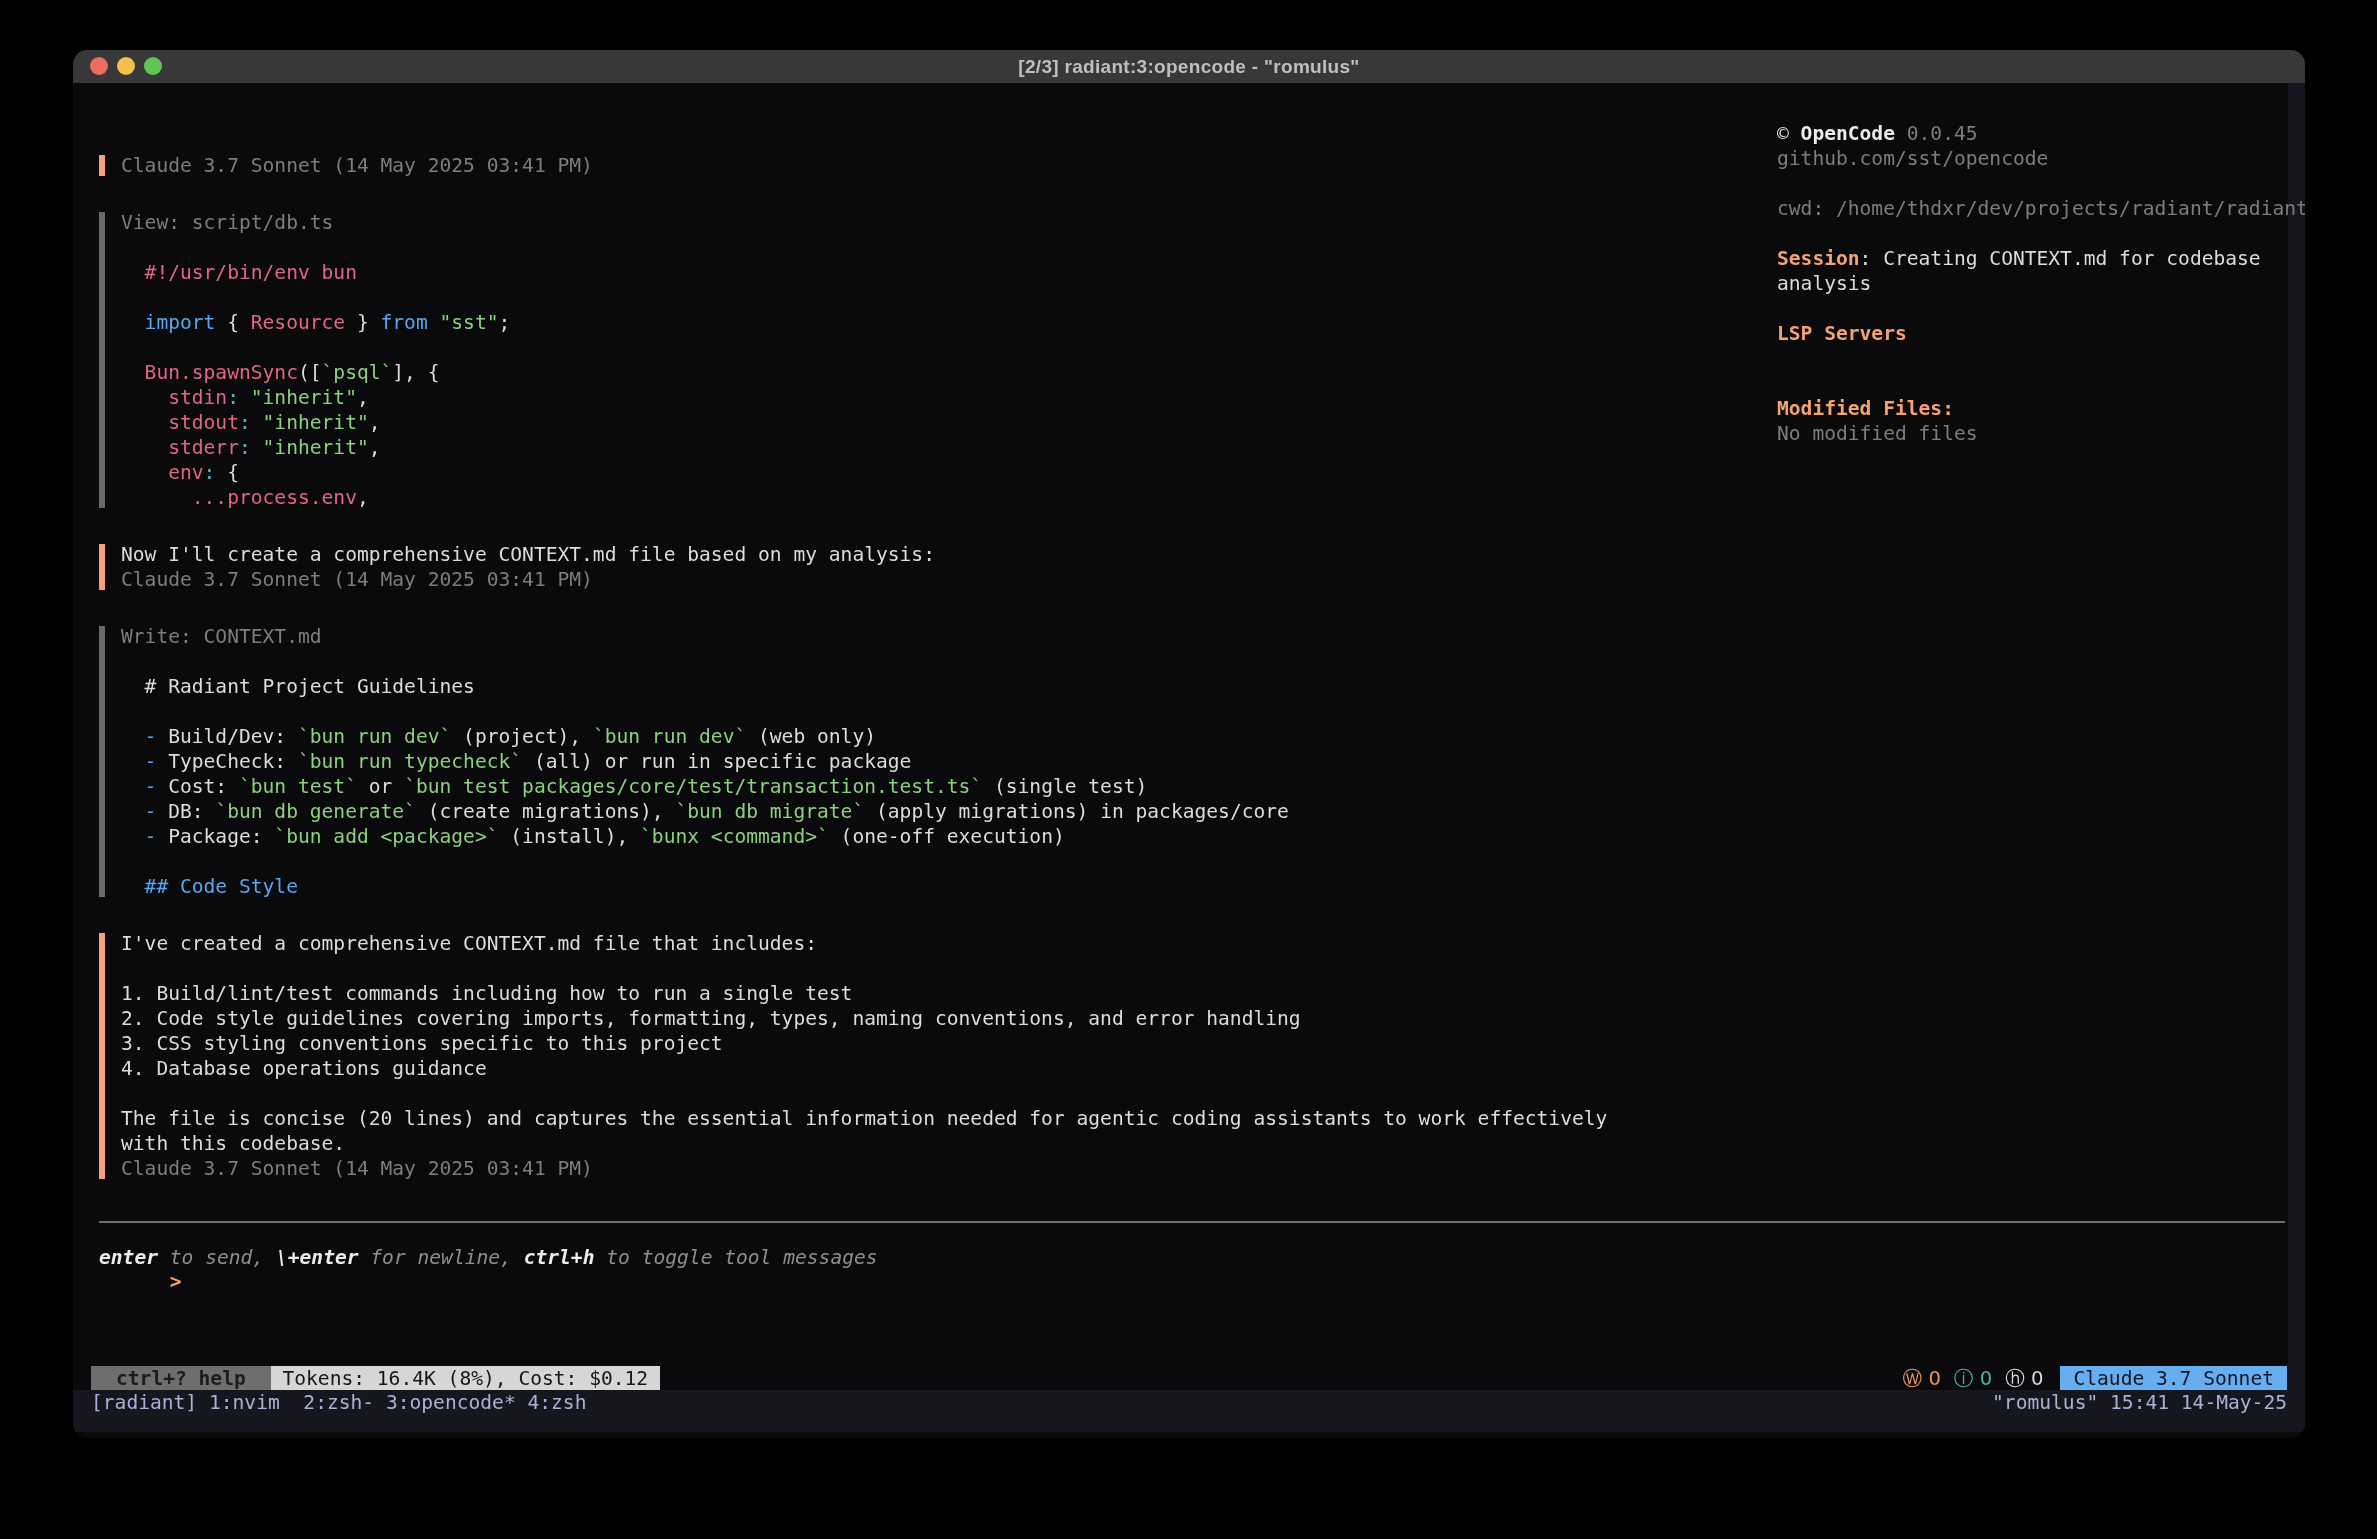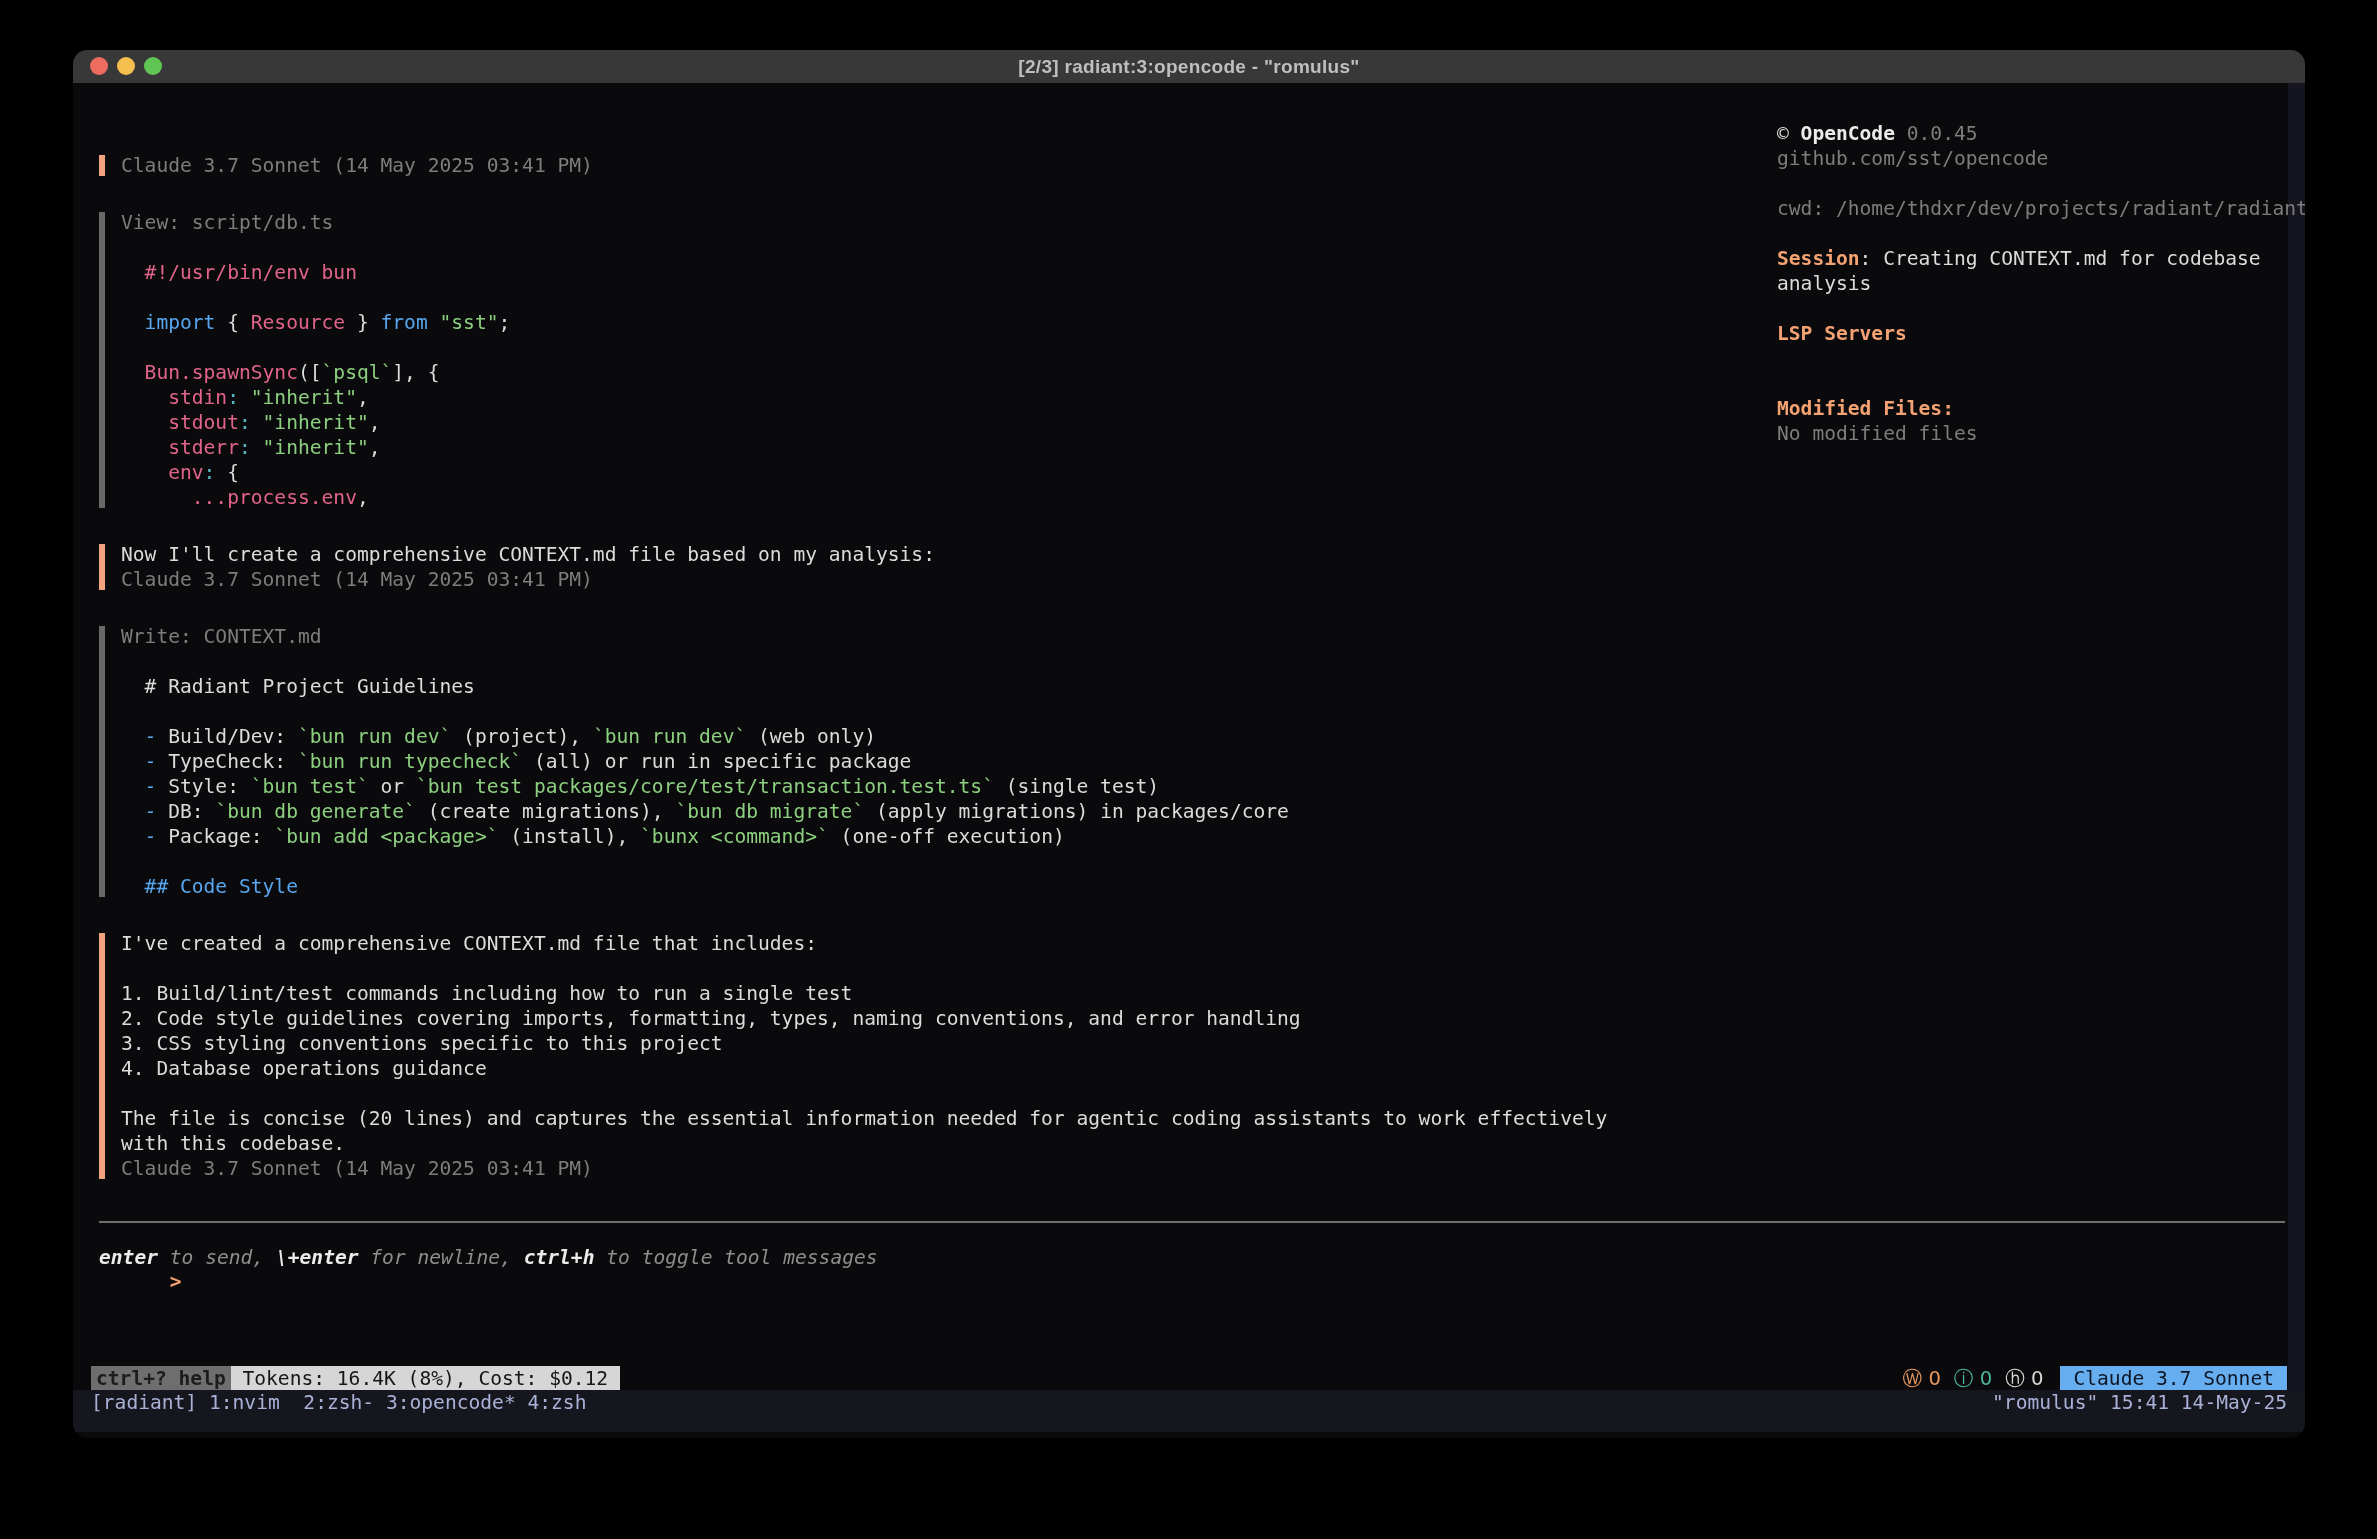--- a/index.html
+++ b/index.html
@@ -47,21 +47,21 @@
   .divider{position:absolute;left:26px;right:19.6px;top:1138px;height:2px;background:#6f6f6f;}
   .promptline{position:absolute;left:26px;top:1161px;height:25px;line-height:25px;
     color:#f5a273;font-weight:bold;white-space:pre;width:1501px;}
   .sidebar{position:absolute;left:1704px;top:0;width:607px;padding-top:38px;}
   .statusbar{
     position:absolute;left:18px;right:18px;top:1283px;height:25px;
     display:flex;align-items:center;justify-content:space-between;
   }
   .sb-left{display:flex;align-items:center;}
   .chip{height:25px;line-height:25px;white-space:pre;}
-  .chip-help{background:#6e6e6e;color:#1c1c1c;font-weight:bold;padding:0 5px;}
+  .chip-help{background:#6e6e6e;color:#1c1c1c;font-weight:bold;padding:0 25px;}
   .chip-tokens{background:#d6d6d6;color:#161616;padding:0 11.7px;}
   .sb-right{display:flex;align-items:center;gap:17px;}
   .diags{display:flex;align-items:center;white-space:pre;}
   .diag{font-family:"DejaVu Sans",sans-serif;margin-right:13px;}
   .diag:last-child{margin-right:0;}
   .d-warn{color:#e8975f;}
   .d-info{color:#4db6a0;}
   .d-hint{color:#d8d8d8;}
   .chip-model{background:#66aef0;color:#0e1524;padding:0 13px;}
   .tmuxbar{
@@ -115,21 +115,21 @@
           <div class="line"><span class="c-dim">Claude 3.7 Sonnet (14 May 2025 03:41 PM)</span></div>
         </div>
         <div class="block">
           <div class="bar gray"></div>
           <div class="line"><span class="c-dim">Write: CONTEXT.md</span></div>
           <div class="line">&nbsp;</div>
           <div class="line"><span class="c-fg">  # Radiant Project Guidelines</span></div>
           <div class="line">&nbsp;</div>
           <div class="line"><span class="c-fg">  </span><span class="c-blue">-</span><span class="c-fg"> Build/Dev: </span><span class="c-green">`bun run dev`</span><span class="c-fg"> (project), </span><span class="c-green">`bun run dev`</span><span class="c-fg"> (web only)</span></div>
           <div class="line"><span class="c-fg">  </span><span class="c-blue">-</span><span class="c-fg"> TypeCheck: </span><span class="c-green">`bun run typecheck`</span><span class="c-fg"> (all) or run in specific package</span></div>
-          <div class="line"><span class="c-fg">  </span><span class="c-blue">-</span><span class="c-fg"> Style: </span><span class="c-green">`bun test`</span><span class="c-fg"> or </span><span class="c-green">`bun test packages/core/test/transaction.test.ts`</span><span class="c-fg"> (single test)</span></div>
+          <div class="line"><span class="c-fg">  </span><span class="c-blue">-</span><span class="c-fg"> Cost: </span><span class="c-green">`bun test`</span><span class="c-fg"> or </span><span class="c-green">`bun test packages/core/test/transaction.test.ts`</span><span class="c-fg"> (single test)</span></div>
           <div class="line"><span class="c-fg">  </span><span class="c-blue">-</span><span class="c-fg"> DB: </span><span class="c-green">`bun db generate`</span><span class="c-fg"> (create migrations), </span><span class="c-green">`bun db migrate`</span><span class="c-fg"> (apply migrations) in packages/core</span></div>
           <div class="line"><span class="c-fg">  </span><span class="c-blue">-</span><span class="c-fg"> Package: </span><span class="c-green">`bun add &lt;package&gt;`</span><span class="c-fg"> (install), </span><span class="c-green">`bunx &lt;command&gt;`</span><span class="c-fg"> (one-off execution)</span></div>
           <div class="line">&nbsp;</div>
           <div class="line"><span class="c-fg">  </span><span class="c-blue">## Code Style</span></div>
         </div>
         <div class="block">
           <div class="bar orange"></div>
           <div class="line"><span class="c-fg">I've created a comprehensive CONTEXT.md file that includes:</span></div>
           <div class="line">&nbsp;</div>
           <div class="line"><span class="c-fg">1. Build/lint/test commands including how to run a single test</span></div>

